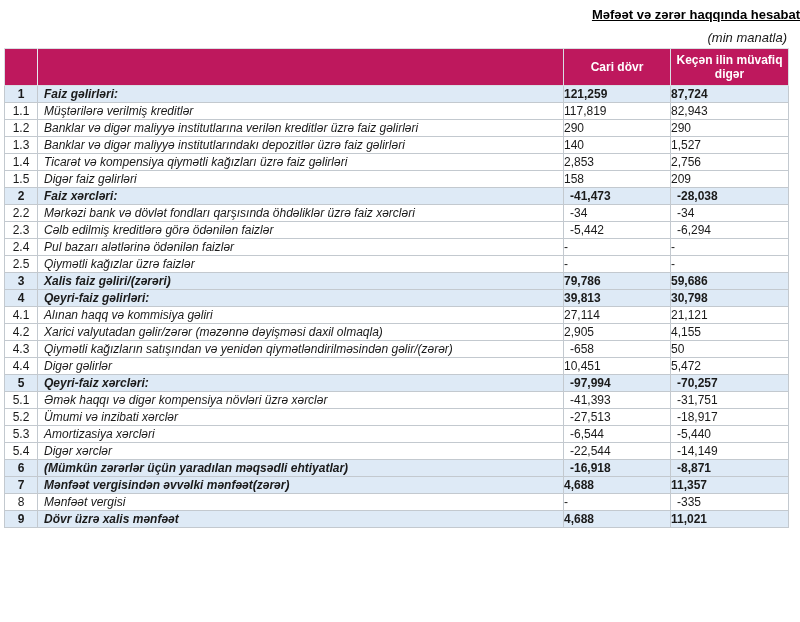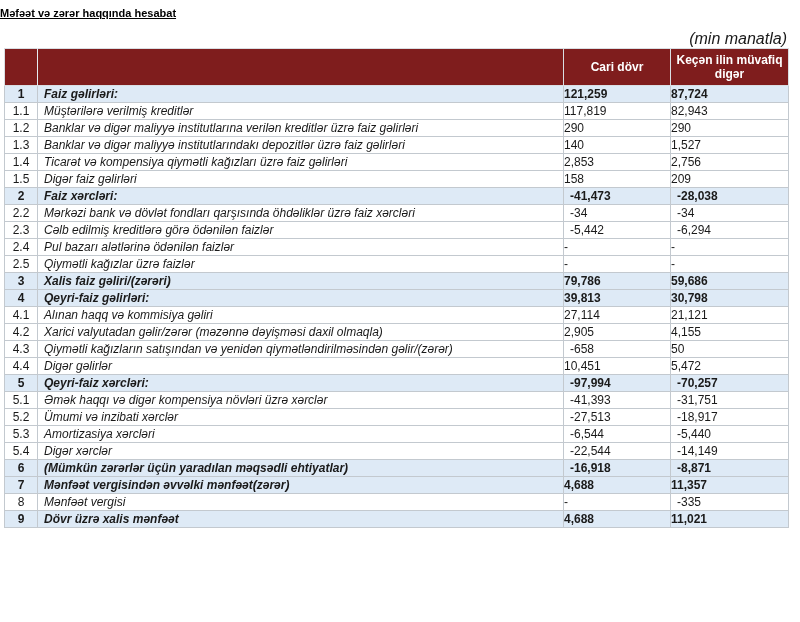--- a/index.html
+++ b/index.html
@@ -8,43 +8,43 @@
     width: 800px; height: 622px;
     font-family: "Liberation Sans", sans-serif;
     color: #1a1a1a;
     position: relative;
     overflow: hidden;
   }
   .page { position: relative; width: 800px; height: 622px; }
 
   .report-title {
     position: absolute; top: 7px; left: 0; right: 0;
-    text-align: left;
-    font-size: 11px; font-weight: bold;
+    text-align: right;
+    font-size: 13px; font-weight: bold;
     text-decoration: underline;
     color: #000;
   }
   .unit-note {
     position: absolute; top: 30px; right: 13px;
-    font-size: 16px; font-style: italic; color: #1a1a1a;
+    font-size: 13px; font-style: italic; color: #1a1a1a;
   }
 
   table.report {
     position: absolute; top: 48px; left: 4px;
     width: 784px;
     border-collapse: collapse;
     table-layout: fixed;
   }
   col.c-num  { width: 33px; }
   col.c-label{ width: 526px; }
   col.c-cur  { width: 107px; }
   col.c-prev { width: 118px; }
 
   th {
-    background: #7f1d1d;
+    background: #be185d;
     color: #ffffff;
     font-weight: bold;
     font-size: 12px;
     line-height: 14px;
     text-align: center;
     vertical-align: middle;
     height: 37px;
     border: 1px solid #d9dee3;
     padding: 2px 3px;
   }

